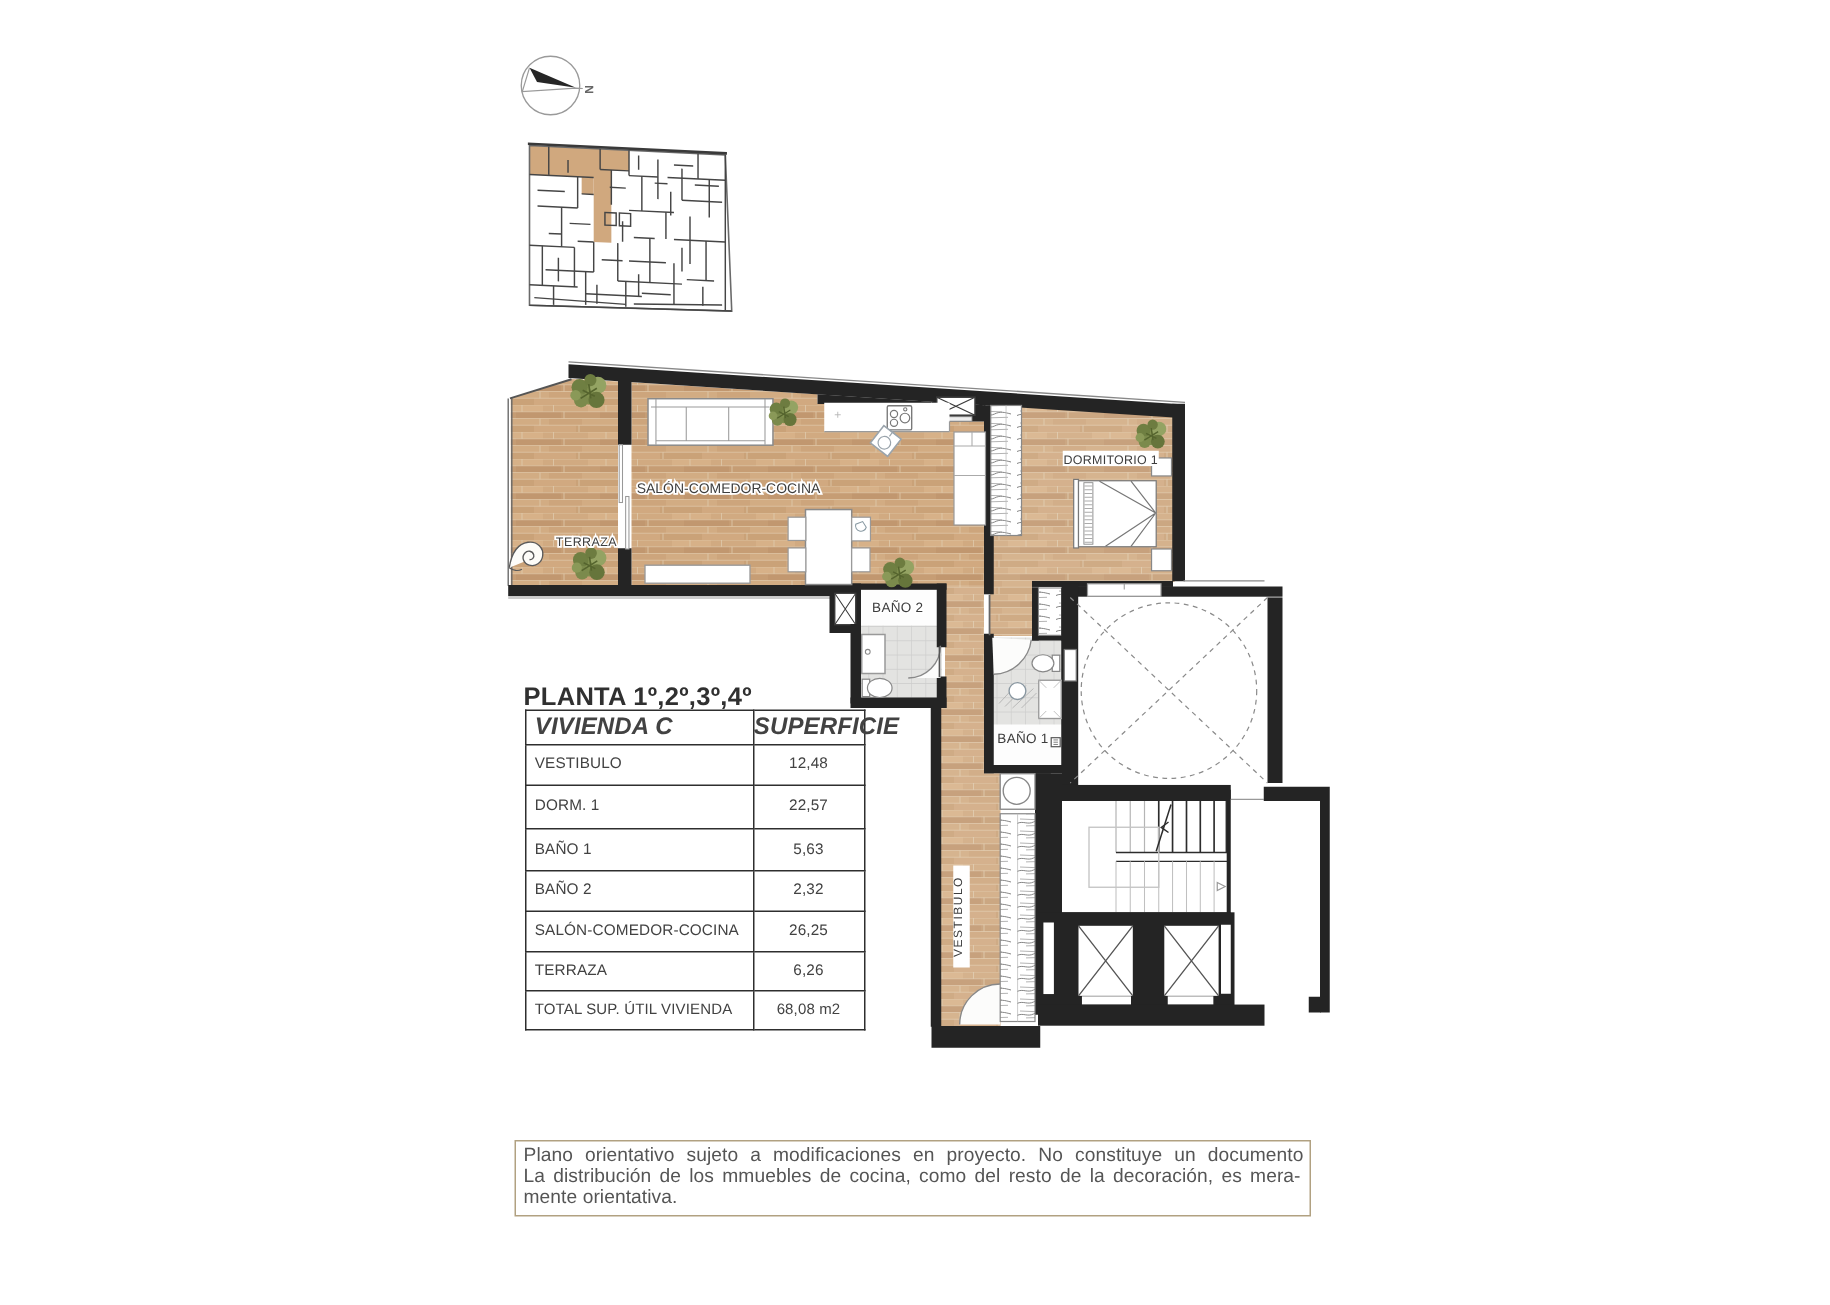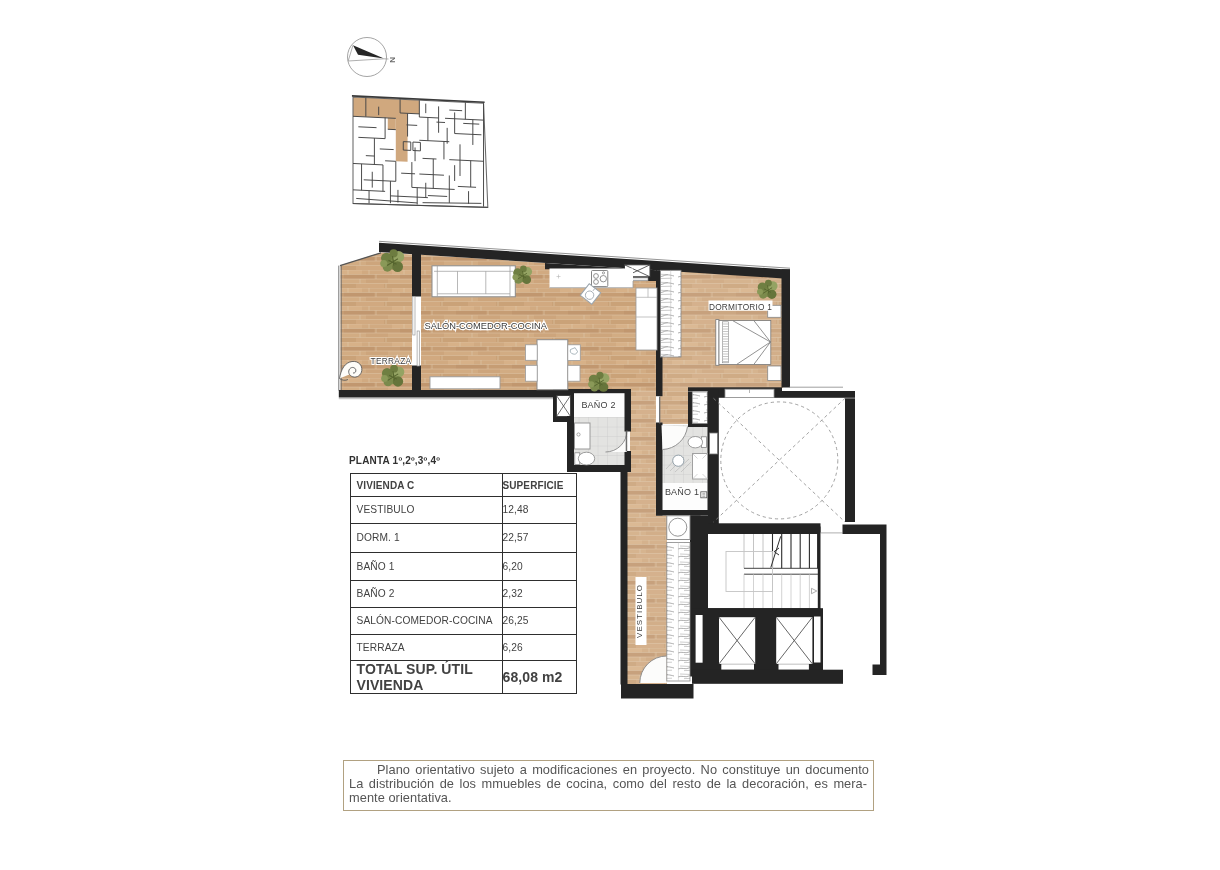--- a/index.html
+++ b/index.html
@@ -1,26 +1,26 @@
 <!DOCTYPE html>
 <html><head>
 <meta charset="utf-8">
 <style>
   html,body{margin:0;padding:0;background:#fff;width:1220px;height:870px;overflow:hidden;}
   body{font-family:"Liberation Sans", sans-serif;position:relative;}
   #plan{position:absolute;left:0;top:0;}
-  .title{position:absolute;left:349px;top:454.5px;font-size:10px;font-weight:bold;color:#303030;letter-spacing:.2px;}
+  .title{position:absolute;left:349px;top:454.5px;font-size:17px;font-weight:bold;color:#303030;letter-spacing:.2px;}
   #tbl{position:absolute;left:349.5px;top:473px;width:226px;border-collapse:collapse;table-layout:fixed;color:#424242;}
   #tbl td{border:1px solid #2e2e2e;font-size:10.2px;padding:0 0 0 6px;vertical-align:middle;letter-spacing:.1px;}
-  #tbl td.v{text-align:left;padding:0;}
-  #tbl tr.b td{font-weight:bold;font-size:14px;}
-  #tbl tr.h td{font-weight:bold;font-size:10px;}
+  #tbl td.v{text-align:center;padding:0;}
+  #tbl tr.b td{font-weight:normal;font-size:10px;}
+  #tbl tr.h td{font-weight:bold;font-size:16px;font-style:italic;}
   .disc{position:absolute;left:343px;top:760px;width:520px;border:1.2px solid #b1a181;padding:2px 4px 4px 5px;
         font-size:12.8px;line-height:14.2px;color:#555;letter-spacing:.05px;}
-  .disc .j{text-align:justify;text-align-last:justify;margin-left:28px;}
+  .disc .j{text-align:justify;text-align-last:justify;}
 </style>
 </head>
 <body>
 <svg id="plan" width="1220" height="870" viewBox="0 0 1220 870">
 <defs>
   <pattern id="wd" width="56" height="18" patternUnits="userSpaceOnUse">
     <rect width="56" height="18" fill="#cba37b"></rect>
     <rect y="0" width="56" height="4.5" fill="#d1aa81"></rect>
     <rect y="4.5" width="56" height="4.5" fill="#c69d74"></rect>
     <rect y="9" width="56" height="4.5" fill="#d2ac83"></rect>
@@ -362,21 +362,21 @@
   <tr style="height:26.5px">
         <td>VESTIBULO</td>
         <td class="v">12,48</td>
       </tr>
   <tr style="height:29px">
         <td>DORM. 1</td>
         <td class="v">22,57</td>
       </tr>
   <tr style="height:28px">
         <td>BAÑO 1</td>
-        <td class="v">6,20</td>
+        <td class="v">5,63</td>
       </tr>
   <tr style="height:27.5px">
         <td>BAÑO 2</td>
         <td class="v">2,32</td>
       </tr>
   <tr style="height:26.5px">
         <td>SALÓN-COMEDOR-COCINA</td>
         <td class="v">26,25</td>
       </tr>
   <tr style="height:26.5px">

